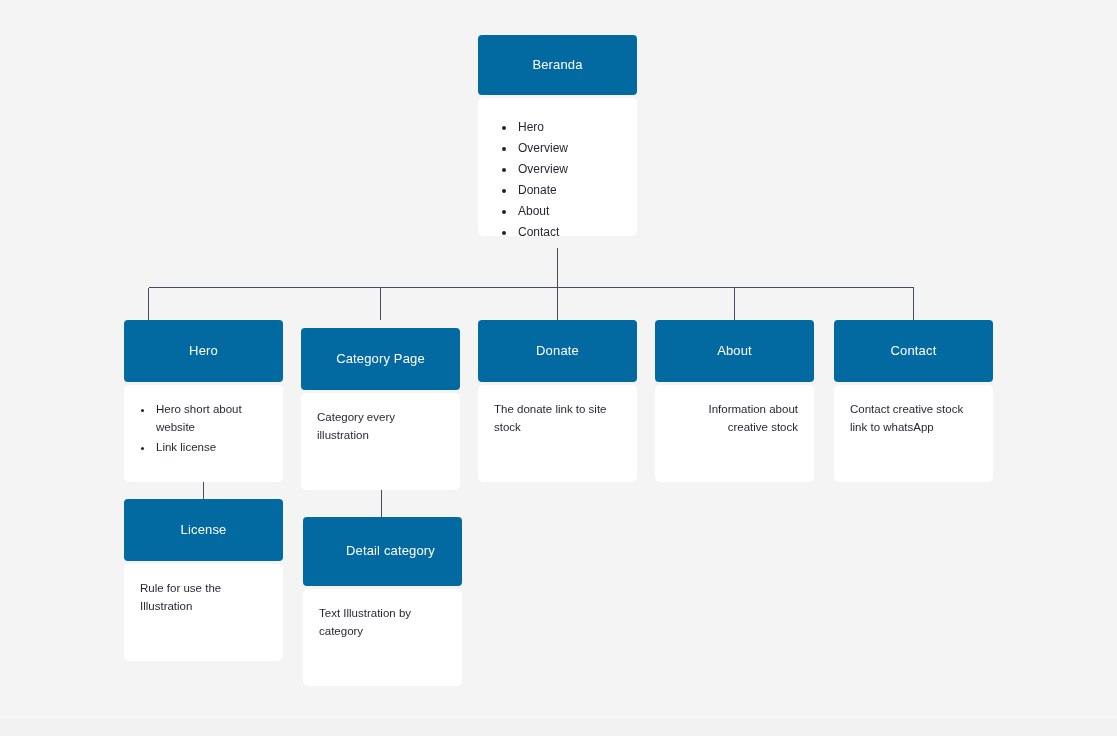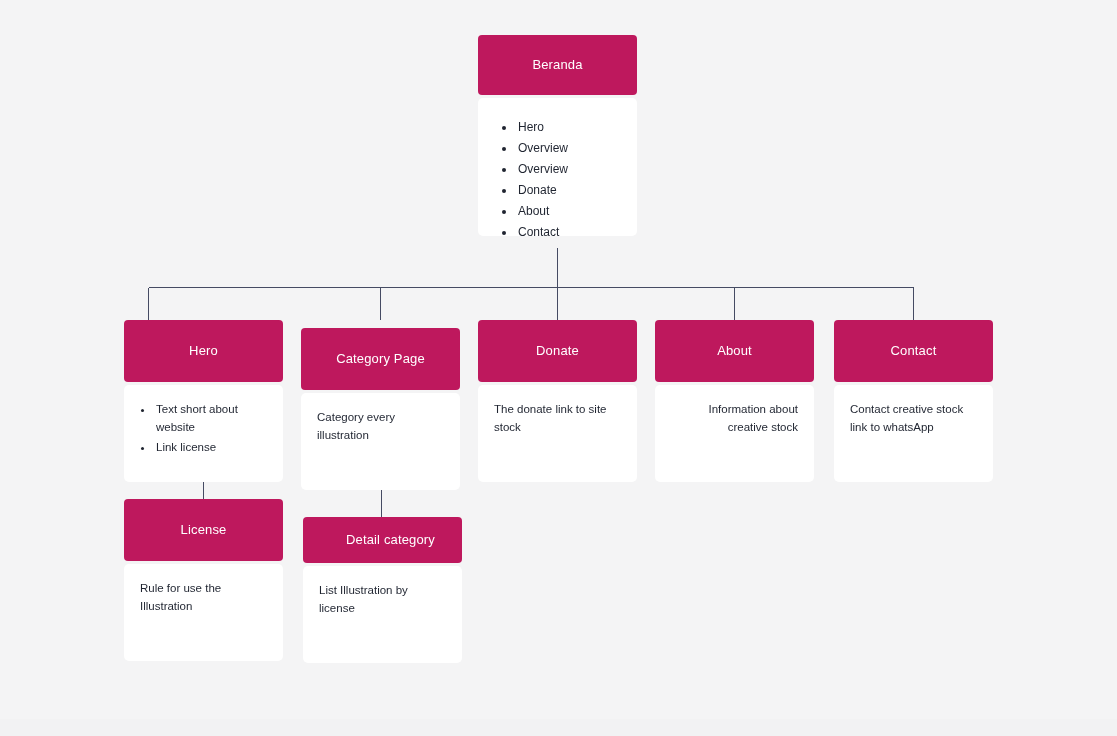--- a/index.html
+++ b/index.html
@@ -23,21 +23,21 @@
     left: 0;
     top: 0;
     width: 1117px;
     height: 736px;
     pointer-events: none;
   }
   .node {
     position: absolute;
   }
   .node-header {
-    background: #be185d;
+    background: #0369a1;
     color: #ffffff;
     border-radius: 4px;
     display: flex;
     align-items: center;
     justify-content: center;
     font-size: 13px;
     letter-spacing: 0.15px;
     box-sizing: border-box;
     padding: 0 8px;
     text-align: center;
@@ -128,21 +128,21 @@
       </ul>
     </div>
   </div>
 
   <div class="node" style="left:124px; top:320px; width:159px;">
     <div class="node-header" style="height:62px;">
       <span>Hero</span>
     </div>
     <div class="node-body" style="margin-top:3px; height:97px;">
       <ul>
-        <li>Text short about website</li>
+        <li>Hero short about website</li>
         <li>Link license</li>
       </ul>
     </div>
   </div>
 
   <div class="node" style="left:301px; top:328px; width:159px;">
     <div class="node-header" style="height:62px;">
       <span>Category Page</span>
     </div>
     <div class="node-body" style="margin-top:3px; height:97px;">
@@ -180,23 +180,23 @@
   <div class="node" style="left:124px; top:499px; width:159px;">
     <div class="node-header" style="height:62px;">
       <span>License</span>
     </div>
     <div class="node-body" style="margin-top:3px; height:97px;">
       <p>Rule for use the Illustration</p>
     </div>
   </div>
 
   <div class="node" style="left:303px; top:517px; width:159px;">
-    <div class="node-header" style="height:46px;padding-left:24px;">
+    <div class="node-header" style="height:69px;padding-left:24px;">
       <span>Detail category</span>
     </div>
     <div class="node-body" style="margin-top:3px; height:97px;">
-      <p>List Illustration by license</p>
+      <p>Text Illustration by category</p>
     </div>
   </div>
 
   <div class="bottom-hairline"></div>
 
 </div>
 
 </body></html>

